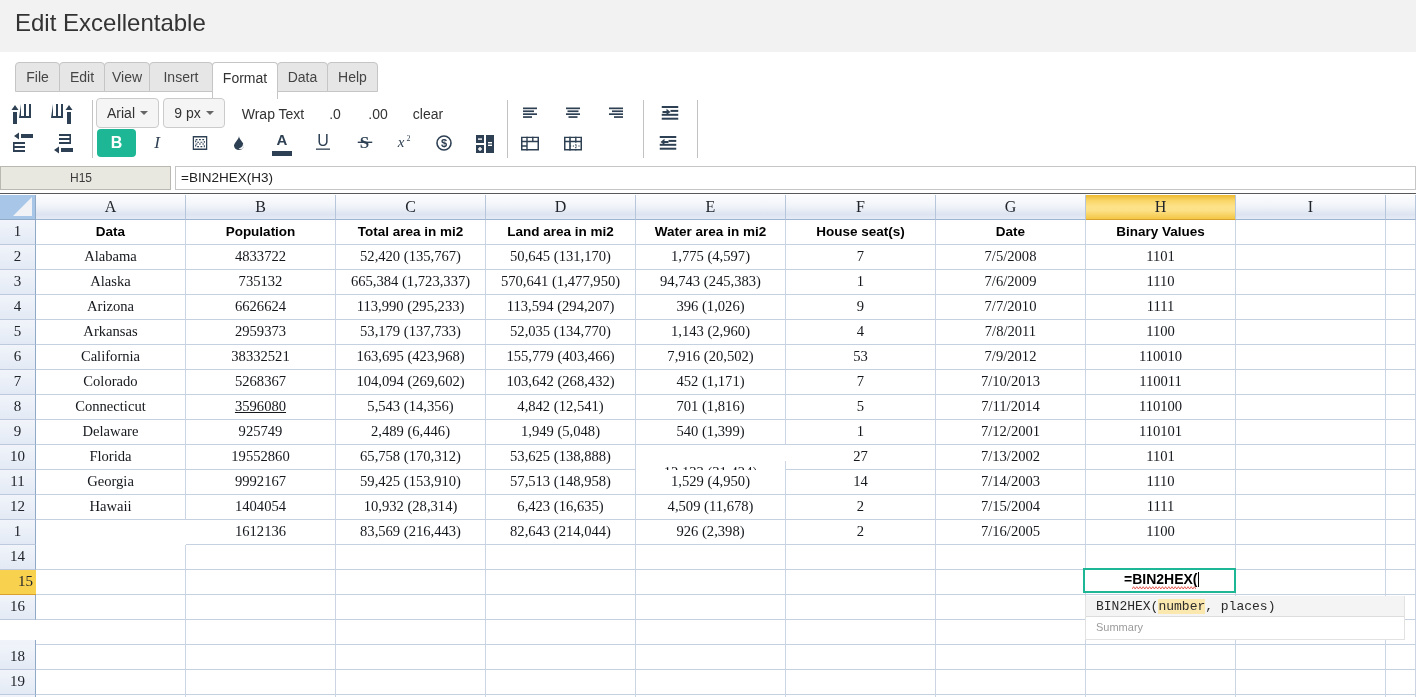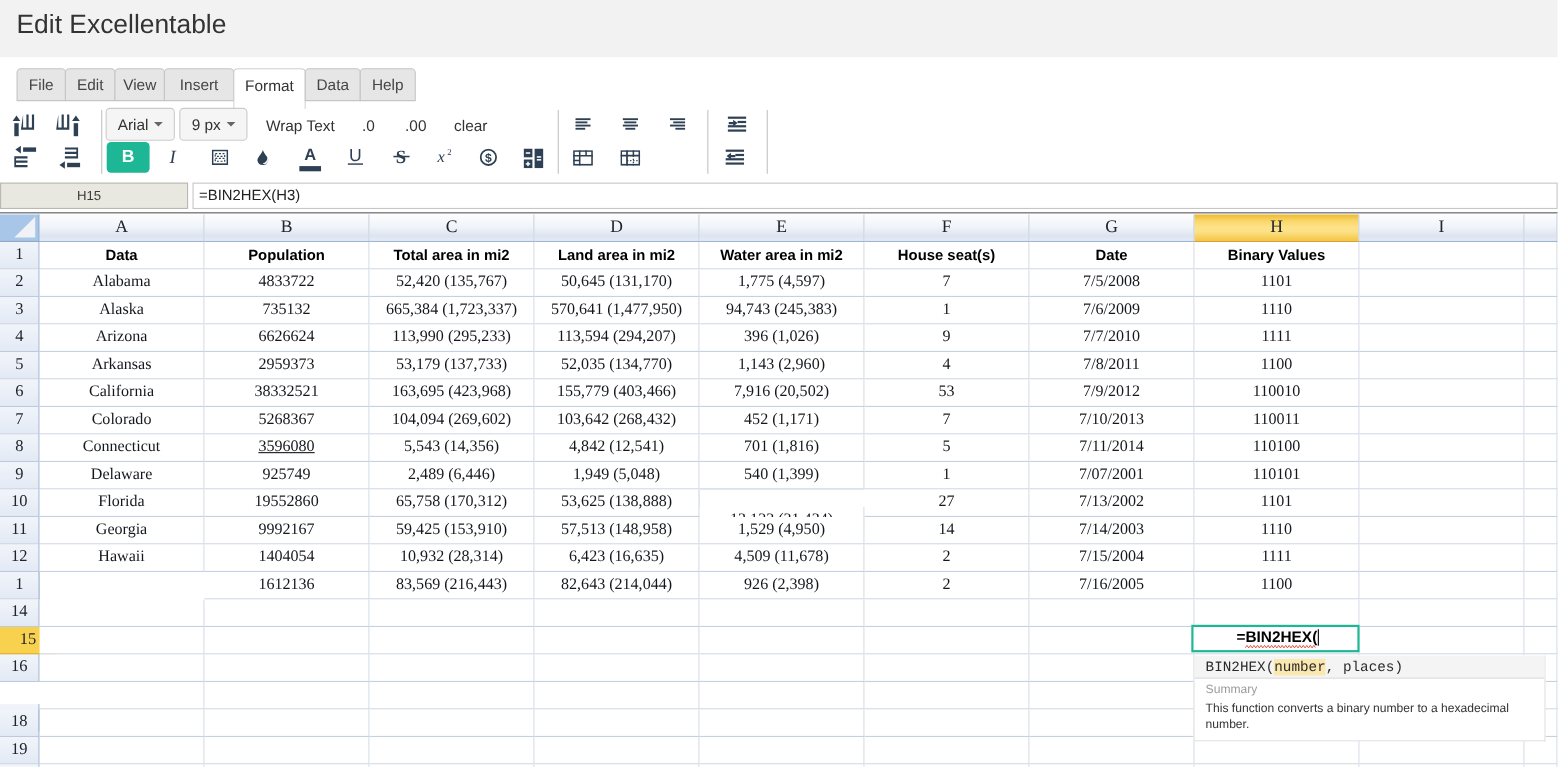--- a/index.html
+++ b/index.html
@@ -298,21 +298,21 @@
     <div class="g c" style="left:1086px;top:201px;width:150px;height:25px;">110100</div>
     <div class="g c" style="left:1236px;top:201px;width:150px;height:25px;"></div>
     <div class="g c" style="left:1386px;top:201px;width:30px;height:25px;"></div>
     <div class="g rh" style="left:0px;top:226px;width:36px;height:25px;">9</div>
     <div class="g c" style="left:36px;top:226px;width:150px;height:25px;">Delaware</div>
     <div class="g c" style="left:186px;top:226px;width:150px;height:25px;">925749</div>
     <div class="g c" style="left:336px;top:226px;width:150px;height:25px;">2,489 (6,446)</div>
     <div class="g c" style="left:486px;top:226px;width:150px;height:25px;">1,949 (5,048)</div>
     <div class="g c" style="left:636px;top:226px;width:150px;height:25px;">540 (1,399)</div>
     <div class="g c" style="left:786px;top:226px;width:150px;height:25px;">1</div>
-    <div class="g c" style="left:936px;top:226px;width:150px;height:25px;">7/07/2001</div>
+    <div class="g c" style="left:936px;top:226px;width:150px;height:25px;">7/12/2001</div>
     <div class="g c" style="left:1086px;top:226px;width:150px;height:25px;">110101</div>
     <div class="g c" style="left:1236px;top:226px;width:150px;height:25px;"></div>
     <div class="g c" style="left:1386px;top:226px;width:30px;height:25px;"></div>
     <div class="g rh" style="left:0px;top:251px;width:36px;height:25px;">10</div>
     <div class="g c" style="left:36px;top:251px;width:150px;height:25px;">Florida</div>
     <div class="g c" style="left:186px;top:251px;width:150px;height:25px;">19552860</div>
     <div class="g c" style="left:336px;top:251px;width:150px;height:25px;">65,758 (170,312)</div>
     <div class="g c" style="left:486px;top:251px;width:150px;height:25px;">53,625 (138,888)</div>
     <div class="g c" style="left:636px;top:267px;width:150px;height:25px;">12,133 (31,424)</div>
     <div class="g c" style="left:786px;top:251px;width:150px;height:25px;">27</div>
@@ -431,15 +431,14 @@
     <div class="g c" style="left:1236px;top:501px;width:150px;height:25px;"></div>
     <div class="g c" style="left:1386px;top:501px;width:30px;height:25px;"></div>
   </div>
 <div class="editor">=BIN2HEX(<span class="cursor"></span><svg class="wave" width="64" height="4" viewBox="0 0 64 4">
       <path d="M0 3 L1.6 0.7 L3.2 3 L4.8 0.7 L6.4 3 L8 0.7 L9.6 3 L11.2 0.7 L12.8 3 L14.4 0.7 L16 3 L17.6 0.7 L19.2 3 L20.8 0.7 L22.4 3 L24 0.7 L25.6 3 L27.2 0.7 L28.8 3 L30.4 0.7 L32 3 L33.6 0.7 L35.2 3 L36.8 0.7 L38.4 3 L40 0.7 L41.6 3 L43.2 0.7 L44.8 3 L46.4 0.7 L48 3 L49.6 0.7 L51.2 3 L52.8 0.7 L54.4 3 L56 0.7 L57.6 3 L59.2 0.7 L60.8 3 L62.4 0.7 L64 3" fill="none" stroke="#e0392e" stroke-width="0.8"></path>
     </svg></div>
 <div class="tip">
     <div class="tiphead">BIN2HEX(<span class="hl">number</span>, places)</div>
     <div class="tipbody">
       <div class="tipsum">Summary</div>
-      <div class="tiptxt">This function converts a binary number to a hexadecimal number.</div>
     </div>
   </div>
 
 </body></html>

